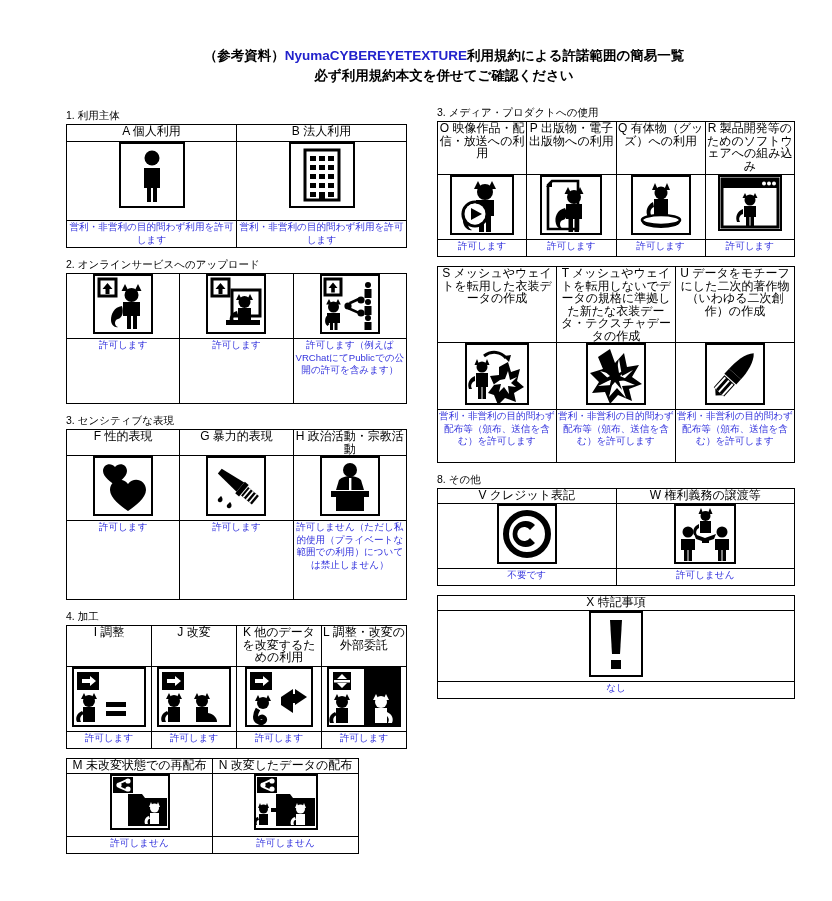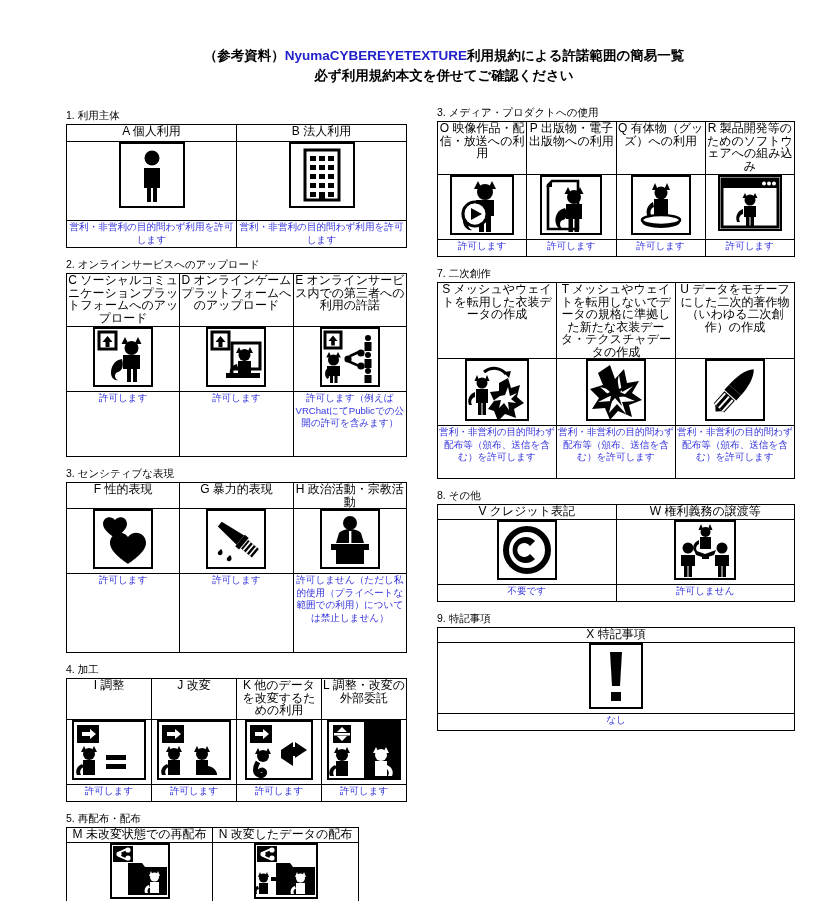--- a/index.html
+++ b/index.html
@@ -167,25 +167,20 @@
           <td class="note">営利・非営利の目的問わず利用を許可します</td>
         </tr>
       </tbody>
         </table>
     </div>
 
     <div class="section">
       <div class="section-title">2. オンラインサービスへのアップロード</div>
       <table class="grid">
         <tbody>
-            <tr>
-          <td class="hdr" style="height:52px">C ソーシャルコミュニケーションプラットフォームへのアップロード</td>
-          <td class="hdr">D オンラインゲームプラットフォームへのアップロード</td>
-          <td class="hdr">E オンラインサービス内での第三者への利用の許諾</td>
-        </tr>
         <tr>
           <td class="icon" style="height:62px">
             <span class="iconbox">
               <svg width="56" height="56" viewBox="0 0 56 56">
                 <rect width="56" height="56" fill="#fff"></rect>
                 <rect x="4" y="3" width="17" height="17" fill="none" stroke="#000" stroke-width="3"></rect>
                 <path d="M12.5 7 l5 6 h-3 v5 h-4 v-5 h-3 z" fill="#000"></path>
                 <path d="M30 8 l3.5 7 h-7 z M43 8 l-3.5 7 h7 z" fill="#000"></path>
                 <circle cx="36.5" cy="19" r="7" fill="#000"></circle>
                 <path d="M28 26 h17 v14 h-3 v13 h-4 v-13 h-2 v13 h-4 v-13 h-4 z" fill="#000"></path>
@@ -385,21 +380,20 @@
           <td class="note" style="height:16px">許可します</td>
           <td class="note">許可します</td>
           <td class="note">許可します</td>
           <td class="note">許可します</td>
         </tr>
       </tbody>
         </table>
     </div>
 
     <div class="section">
-      <div class="section-title">5. 再配布・配布</div>
       <table class="grid" style="width:293px">
         <tbody>
             <tr>
           <td class="hdr" style="height:14px">M 未改変状態での再配布</td>
           <td class="hdr">N 改変したデータの配布</td>
         </tr>
         <tr>
           <td class="icon" style="height:62px">
             <span class="iconbox">
               <svg width="56" height="52" viewBox="0 0 56 52">
@@ -533,21 +527,20 @@
           <td class="note" style="height:16px">許可します</td>
           <td class="note">許可します</td>
           <td class="note">許可します</td>
           <td class="note">許可します</td>
         </tr>
       </tbody>
         </table>
     </div>
 
     <div class="section">
-      <div class="section-title">7. 二次創作</div>
       <table class="grid">
         <tbody>
             <tr>
           <td class="hdr" style="height:60px">S メッシュやウェイトを転用した衣装データの作成</td>
           <td class="hdr">T メッシュやウェイトを転用しないでデータの規格に準拠した新たな衣装データ・テクスチャデータの作成</td>
           <td class="hdr">U データをモチーフにした二次的著作物（いわゆる二次創作）の作成</td>
         </tr>
         <tr>
           <td class="icon" style="height:66px">
             <span class="iconbox">
@@ -638,21 +631,20 @@
         </tr>
         <tr>
           <td class="note" style="height:16px">不要です</td>
           <td class="note">許可しません</td>
         </tr>
       </tbody>
         </table>
     </div>
 
     <div class="section">
-      <div class="section-title">9. 特記事項</div>
       <table class="grid">
         <tbody>
             <tr>
           <td class="hdr" style="height:14px">X 特記事項</td>
         </tr>
         <tr>
           <td class="icon" style="height:70px">
             <span class="iconbox">
               <svg width="50" height="62" viewBox="0 0 50 62">
                 <rect width="50" height="62" fill="#fff"></rect>

